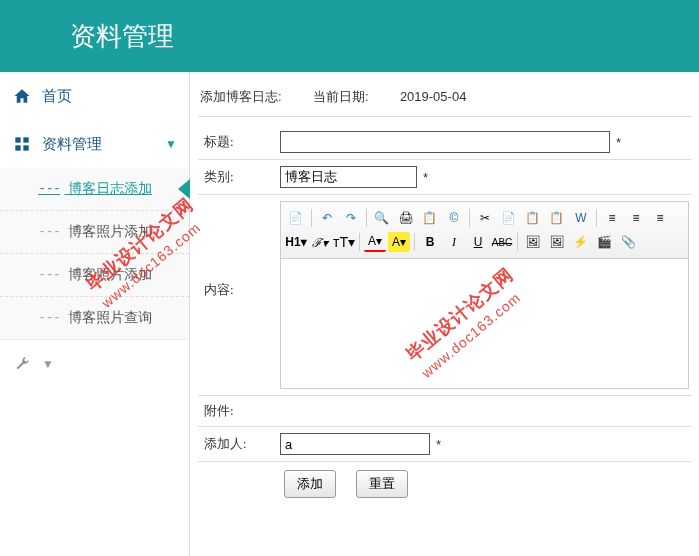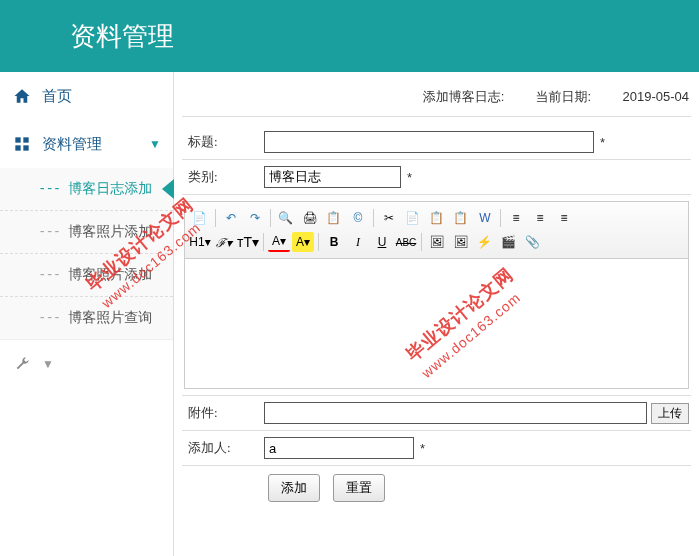--- a/index.html
+++ b/index.html
@@ -3,58 +3,58 @@
   <meta charset="utf-8">
   <style>
     * { margin: 0; padding: 0; box-sizing: border-box; font-family: "Microsoft YaHei", SimSun, sans-serif; }
     body { width: 699px; height: 556px; overflow: hidden; background: #fff; }
     
     .header { background: #1a9e9e; height: 72px; display: flex; align-items: center; padding-left: 70px; }
     .header-title { color: #fff; font-size: 26px; font-family: SimSun, serif; }
     
     .main-wrap { display: flex; height: calc(100% - 72px); }
     
-    .sidebar { width: 174px; border-right: 1px solid #ddd; background: #fff; }
+    .sidebar { width: 190px; border-right: 1px solid #ddd; background: #fff; }
     .sidebar-item { display: flex; align-items: center; padding: 14px 12px; cursor: pointer; color: #333; font-size: 15px; position: relative; }
     .sidebar-item.home { color: #1a5a8a; }
     .sidebar-item.expanded { color: #1a5a8a; }
     .sidebar-icon { width: 20px; height: 20px; margin-right: 10px; display: inline-flex; align-items: center; justify-content: center; }
     .sidebar-label { flex: 1; }
     .chevron { color: #1a9e9e; font-size: 12px; }
     
     .home-icon-svg { fill: #1a5a8a; }
     .grid-icon-svg { fill: #1a5a8a; }
     .wrench-icon-svg { fill: #888; }
     
     .submenu { background: #f9f9f9; }
     .submenu-item { padding: 12px 12px 12px 38px; cursor: pointer; font-size: 14px; color: #555; position: relative; border-top: 1px dashed #ddd; }
-    .submenu-item:first-child { border-top: none; }
+    .submenu-item:first-child { border-top: none; text-decoration: underline; }
     .submenu-item.active { color: #1a9e9e; }
     .submenu-item.active::before { content: ""; }
     .submenu-dash { color: #aaa; margin-right: 4px; font-family: monospace; letter-spacing: -1px; }
     .submenu-item.active .submenu-dash { color: #1a9e9e; }
     .submenu-pointer { position: absolute; right: -1px; top: 50%; transform: translateY(-50%); width: 0; height: 0; border-top: 10px solid transparent; border-bottom: 10px solid transparent; border-right: 12px solid #1a9e9e; }
     
     .content { flex: 1; padding: 12px 8px; overflow: auto; }
-    .breadcrumb { font-size: 13px; color: #333; padding: 4px 2px 10px; border-bottom: 1px solid #ddd; margin-bottom: 8px; font-family: SimSun, monospace; text-align: right; }
+    .breadcrumb { font-size: 13px; color: #333; padding: 4px 2px 10px; border-bottom: 1px solid #ddd; margin-bottom: 8px; font-family: SimSun, monospace; }
     
     .form-row { display: flex; align-items: center; border-bottom: 1px solid #ddd; padding: 6px 2px; font-size: 13px; }
     .form-label { width: 80px; color: #333; padding-left: 4px; font-family: SimSun; }
     .form-field { flex: 1; display: flex; align-items: center; gap: 4px; }
     .form-field input[type="text"] { height: 22px; border: 1px solid #555; padding: 1px 4px; font-size: 13px; }
     .req { color: #333; margin-left: 2px; }
     
     .editor-wrap { flex: 1; }
     .editor-toolbar { border: 1px solid #ccc; background: linear-gradient(#fdfdfd, #f0f0f0); padding: 4px; }
     .tb-row { display: flex; align-items: center; gap: 2px; padding: 2px 0; flex-wrap: nowrap; }
     .tb-btn { width: 22px; height: 20px; display: inline-flex; align-items: center; justify-content: center; cursor: pointer; border-radius: 2px; font-size: 12px; }
     .tb-sep { width: 1px; height: 18px; background: #ccc; margin: 0 2px; }
     .editor-body { border: 1px solid #ccc; border-top: none; height: 130px; background: #fff; }
     
-    .btn-row { padding: 8px 2px 8px 86px; display: flex; gap: 13px; }
+    .btn-row { padding: 8px 2px 8px 86px; display: flex; gap: 20px; }
     .btn { padding: 4px 12px; border: 1px solid #999; background: linear-gradient(#fefefe, #e6e6e6); border-radius: 3px; cursor: pointer; font-size: 13px; font-family: SimSun; }
     .upload-btn { padding: 1px 6px; border: 1px solid #999; background: #f0f0f0; font-size: 12px; cursor: pointer; font-family: SimSun; }
     
     .watermark { position: absolute; color: #e53935; font-size: 18px; font-weight: bold; transform: rotate(-40deg); pointer-events: none; opacity: 0.9; font-family: SimSun; letter-spacing: 1px; }
     .wm-en { font-size: 14px; font-weight: normal; }
   </style>
 </head>
 <body>
 
 <div class="header">
@@ -131,20 +131,21 @@
 
     <div class="form-row">
       <div class="form-label">类别:</div>
       <div class="form-field">
         <input type="text" style="width: 137px;" value="博客日志">
         <span class="req">*</span>
       </div>
     </div>
 
     <div class="form-row" style="align-items:flex-start">
+      <div class="form-label" style="padding-top:80px">内容:</div>
       <div class="editor-wrap">
         <div class="editor-toolbar">
           <div class="tb-row">
             <span class="tb-btn" title="源码">📄</span>
             <span class="tb-sep"></span>
             <span class="tb-btn" style="color:#2a7ab0">↶</span>
             <span class="tb-btn" style="color:#2a7ab0">↷</span>
             <span class="tb-sep"></span>
             <span class="tb-btn">🔍</span>
             <span class="tb-btn">🖨</span>
@@ -155,21 +156,21 @@
             <span class="tb-btn">📄</span>
             <span class="tb-btn">📋</span>
             <span class="tb-btn">📋</span>
             <span class="tb-btn" style="color:#2a5fb0">W</span>
             <span class="tb-sep"></span>
             <span class="tb-btn">≡</span>
             <span class="tb-btn">≡</span>
             <span class="tb-btn">≡</span>
           </div>
           <div class="tb-row">
-            <span class="tb-btn" style="font-weight:normal">H1▾</span>
+            <span class="tb-btn" style="font-weight:bold">H1▾</span>
             <span class="tb-btn" style="font-style:italic;font-family:serif">ℱ▾</span>
             <span class="tb-btn" style="font-size:14px">тT▾</span>
             <span class="tb-sep"></span>
             <span class="tb-btn" style="border-bottom:2px solid red">A▾</span>
             <span class="tb-btn" style="background:#ffeb3b">A▾</span>
             <span class="tb-sep"></span>
             <span class="tb-btn" style="font-weight:bold">B</span>
             <span class="tb-btn" style="font-style:italic;font-family:serif">I</span>
             <span class="tb-btn" style="text-decoration:underline">U</span>
             <span class="tb-btn" style="text-decoration:line-through;font-size:10px">ABC</span>
@@ -180,24 +181,20 @@
             <span class="tb-btn">🎬</span>
             <span class="tb-btn">📎</span>
           </div>
         </div>
         <div class="editor-body"></div>
       </div>
     </div>
 
     <div class="form-row">
       <div class="form-label">附件:</div>
-      <div class="form-field">
-        <input type="text" style="flex: 1 1 0%;" value="">
-        <button class="upload-btn">上传</button>
-      </div>
     </div>
 
 
     <div class="form-row">
       <div class="form-label">添加人:</div>
       <div class="form-field">
         <input type="text" style="width: 150px;" value="a">
         <span class="req">*</span>
       </div>
     </div>

